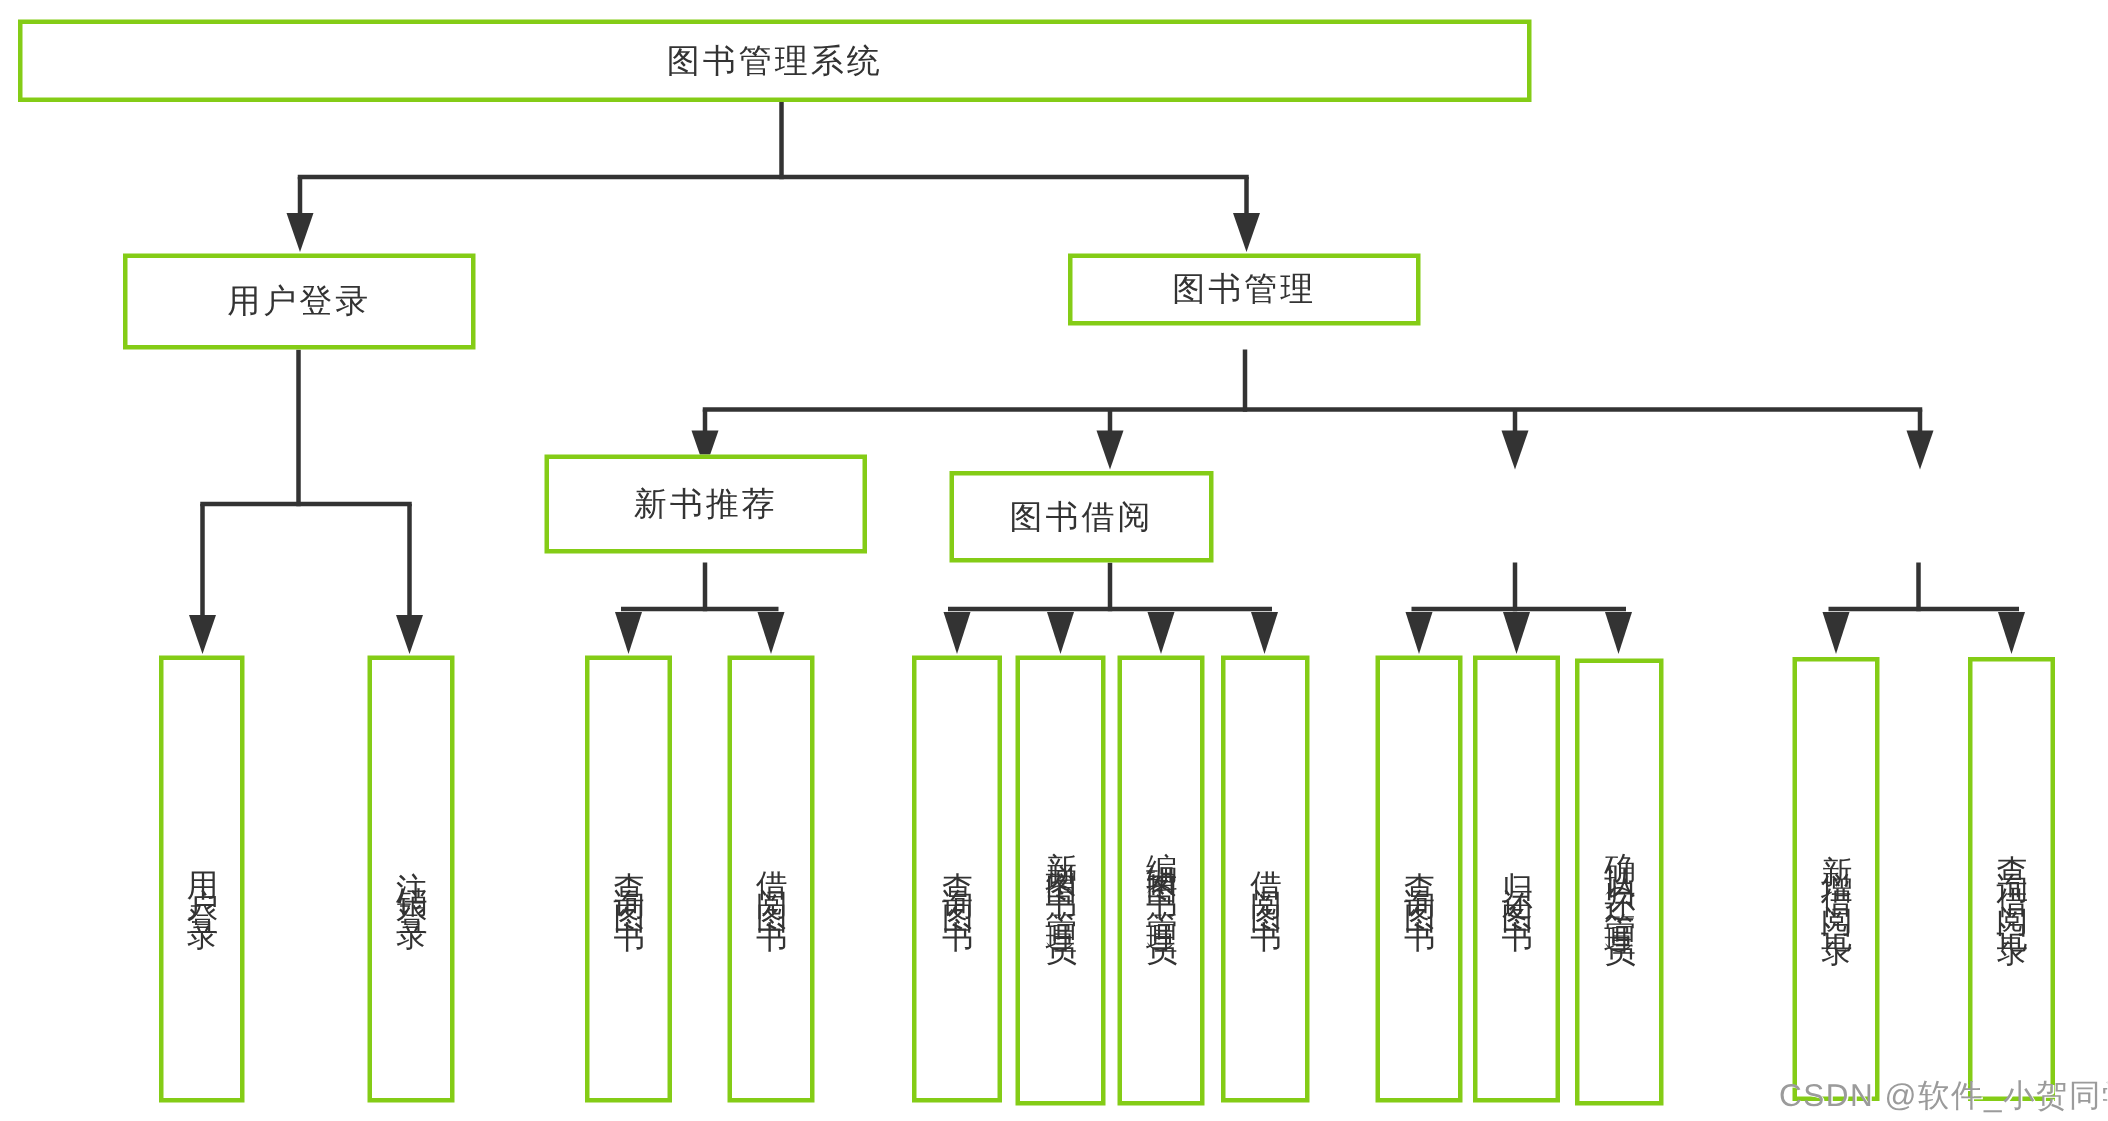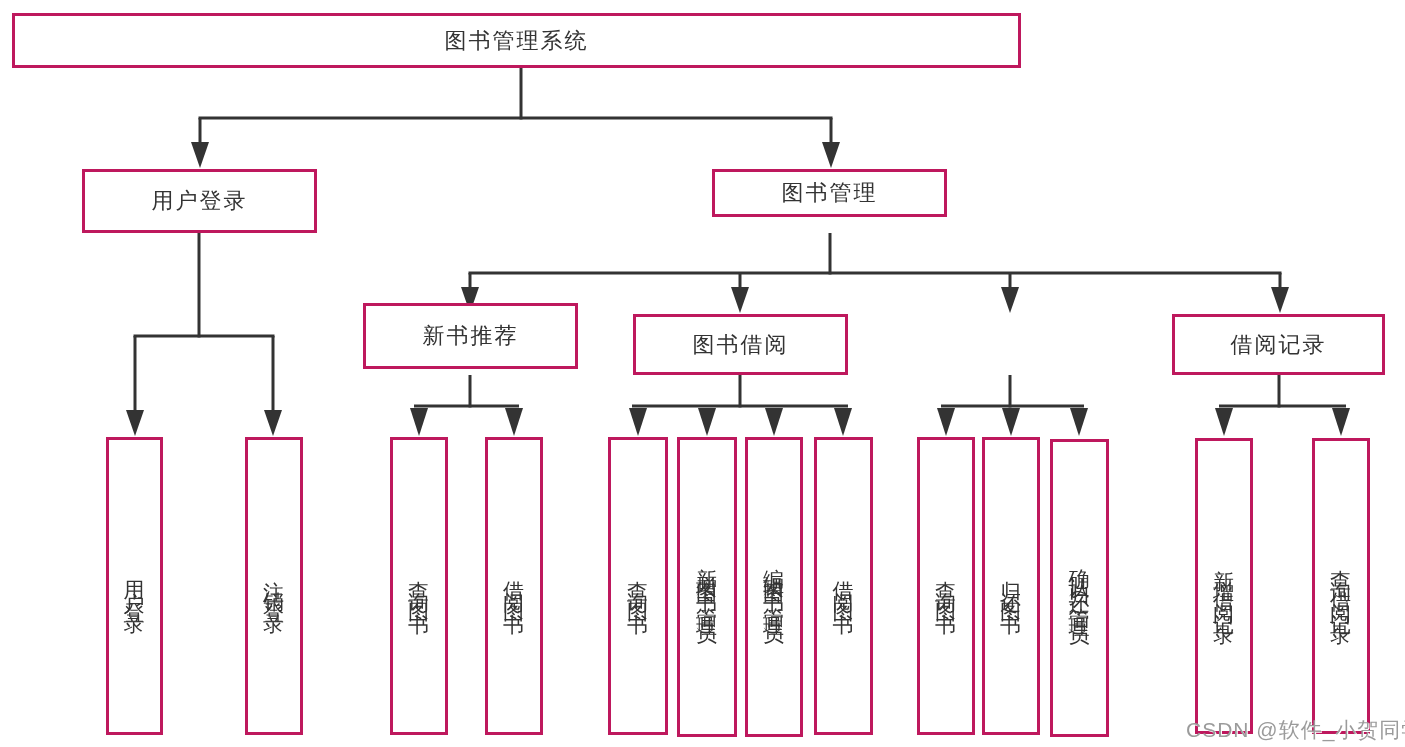--- a/index.html
+++ b/index.html
@@ -7,21 +7,21 @@
     position:relative;
     width:1405px;height:747px;
     background:#ffffff;
     font-family:"Liberation Sans", sans-serif;
     overflow:hidden;
   }
   #wires{position:absolute;left:0;top:0;width:1405px;height:747px;}
   .node{
     position:absolute;
     box-sizing:border-box;
-    border:3px solid #be185d;
+    border:3px solid #84cc16;
     background:#ffffff;
     color:#333333;
     display:flex;
     align-items:center;
     justify-content:center;
     z-index:2;
   }
   .node .lbl{
     font-size:22px;
     letter-spacing:2px;
@@ -139,25 +139,22 @@
   <div class="node" style="left:82px;top:169px;width:235px;height:64px">
     <span class="lbl">用户登录</span>
   </div>
   <div class="node" style="left:712px;top:169px;width:235px;height:48px">
     <span class="lbl">图书管理</span>
   </div>
 
   <div class="node" style="left:363px;top:303px;width:215px;height:66px">
     <span class="lbl">新书推荐</span>
   </div>
-  <div class="node" style="left:633px;top:314px;width:215px;height:61px">
+  <div class="node" style="left:633px;top:314px;width:176px;height:61px">
     <span class="lbl">图书借阅</span>
-  </div>
-  <div class="node" style="left:1172px;top:314px;width:213px;height:61px">
-    <span class="lbl">借阅记录</span>
   </div>
 
   <div class="node" style="left:106px;top:437px;width:57px;height:298px">
     <span class="vtxt">用户登录</span>
   </div>
   <div class="node" style="left:245px;top:437px;width:58px;height:298px">
     <span class="vtxt">注销登录</span>
   </div>
 
   <div class="node" style="left:390px;top:437px;width:58px;height:298px">

